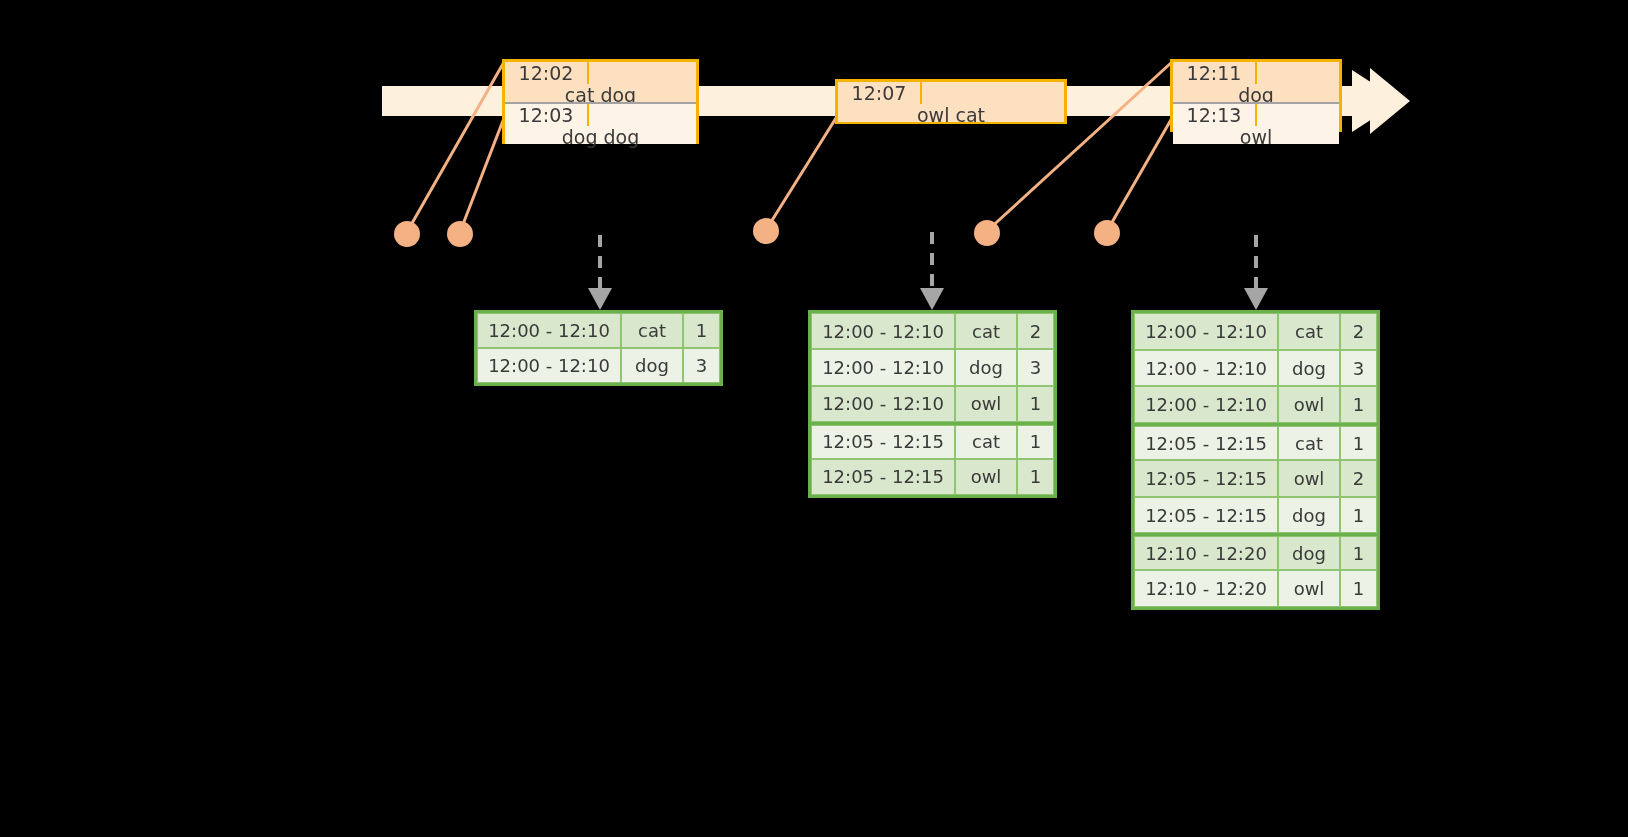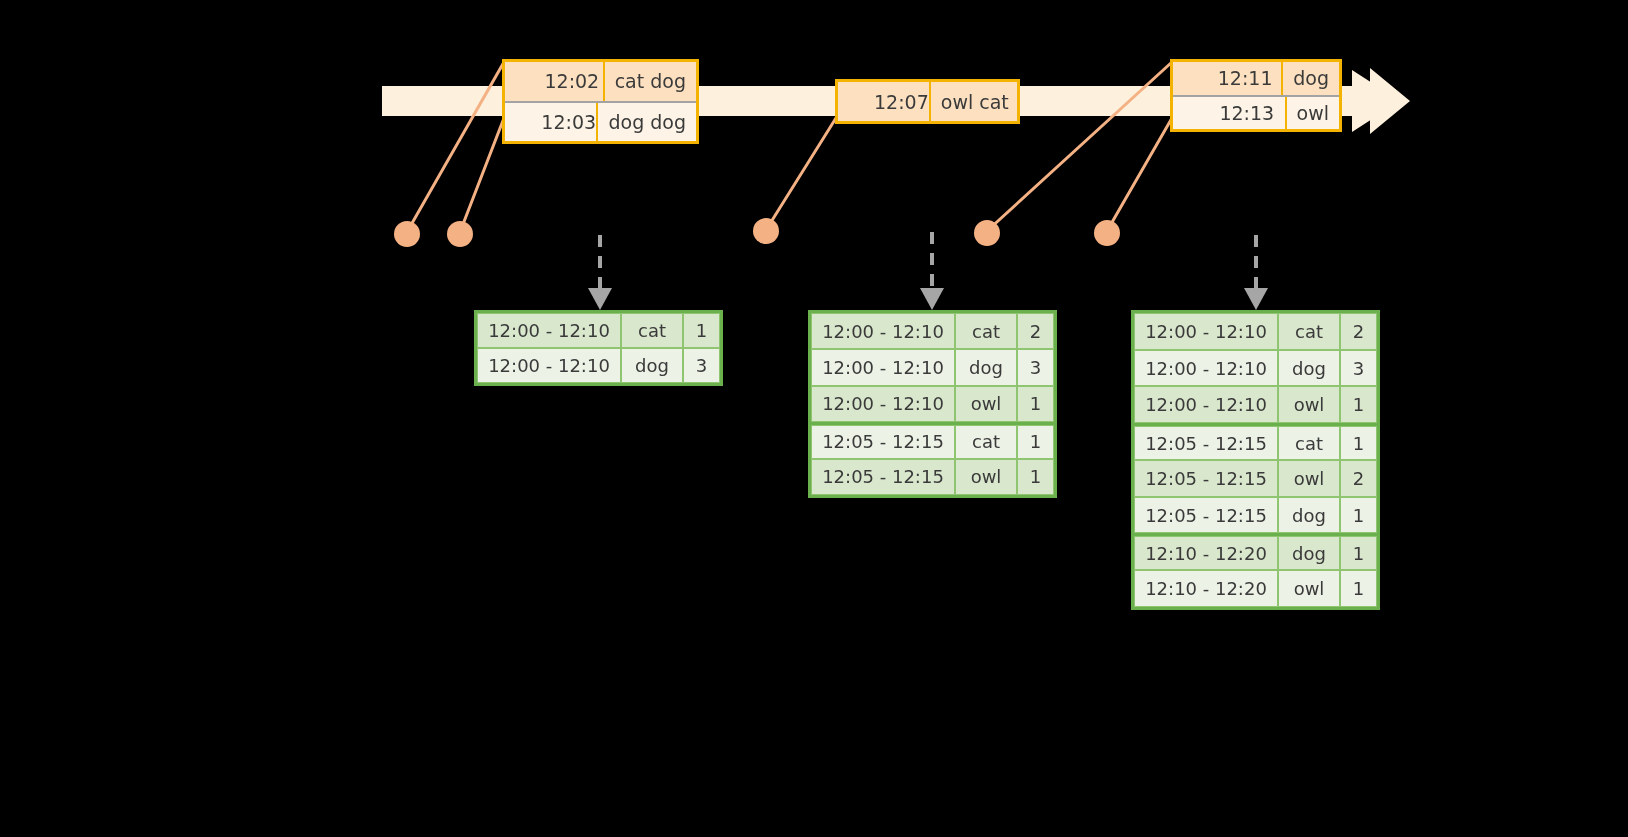--- a/index.html
+++ b/index.html
@@ -33,23 +33,22 @@
   .event-box {
     position: absolute;
     border: 3px solid #f5b301;
     box-sizing: border-box;
     display: flex;
     flex-direction: column;
     background: #fdf0dc;
   }
   .event-row {
     display: flex;
-    flex-direction: row;
+    flex-direction: column;
     height: 40px;
-    padding-left: 36px;
   }
   .event-row + .event-row {
     border-top: 2px solid #a3a3a3;
   }
   .event-row.shade-a { background: #fce0c0; }
   .event-row.shade-b { background: #fdf3e6; }
   .ev-time {
     width: 84px;
     display: flex;
     align-items: center;
@@ -154,21 +153,21 @@
     <div class="event-row shade-a">
       <div class="ev-time">12:02</div>
       <div class="ev-words">cat dog</div>
     </div>
     <div class="event-row shade-b">
       <div class="ev-time">12:03</div>
       <div class="ev-words">dog dog</div>
     </div>
   </div>
 
-  <div class="event-box" style="left:835px; top:79px; width:185px; height:45px;">
+  <div class="event-box" style="left:835px; top:79px; width:232px; height:45px;">
     <div class="event-row shade-a">
       <div class="ev-time">12:07</div>
       <div class="ev-words">owl cat</div>
     </div>
   </div>
 
   <div class="event-box" style="left:1170px; top:59px; width:172px; height:73px;">
     <div class="event-row shade-a">
       <div class="ev-time">12:11</div>
       <div class="ev-words">dog</div>

